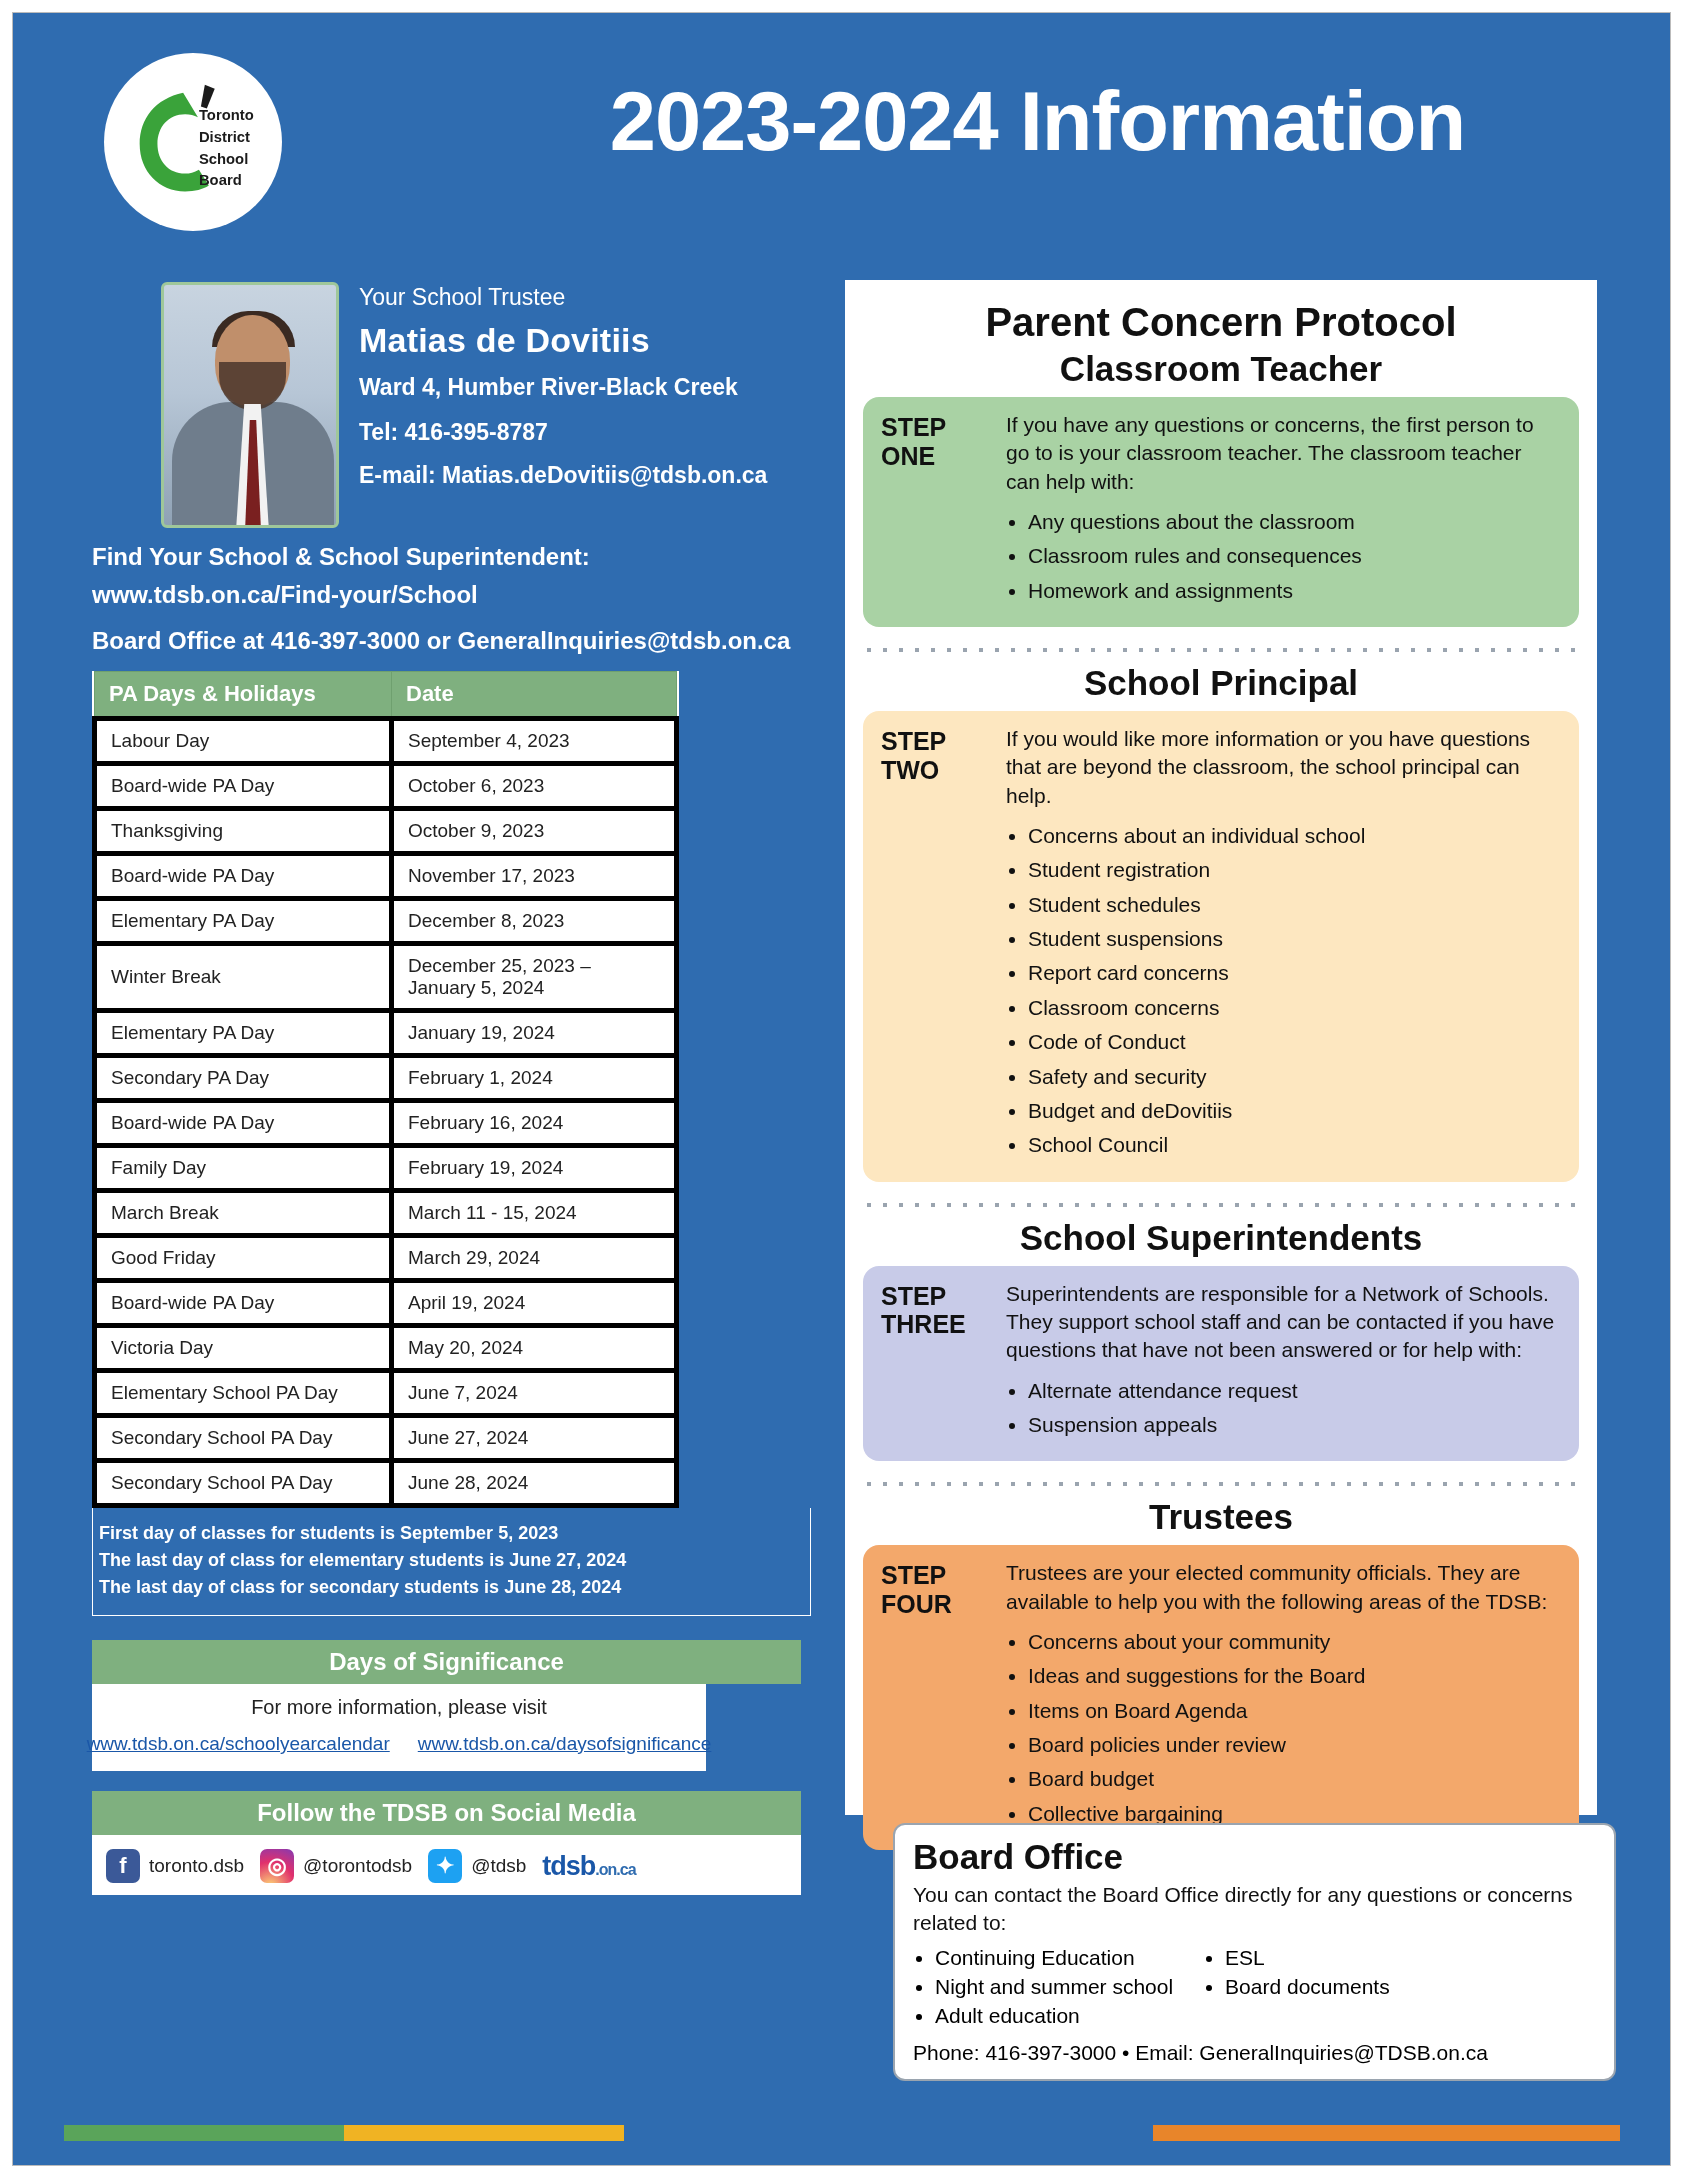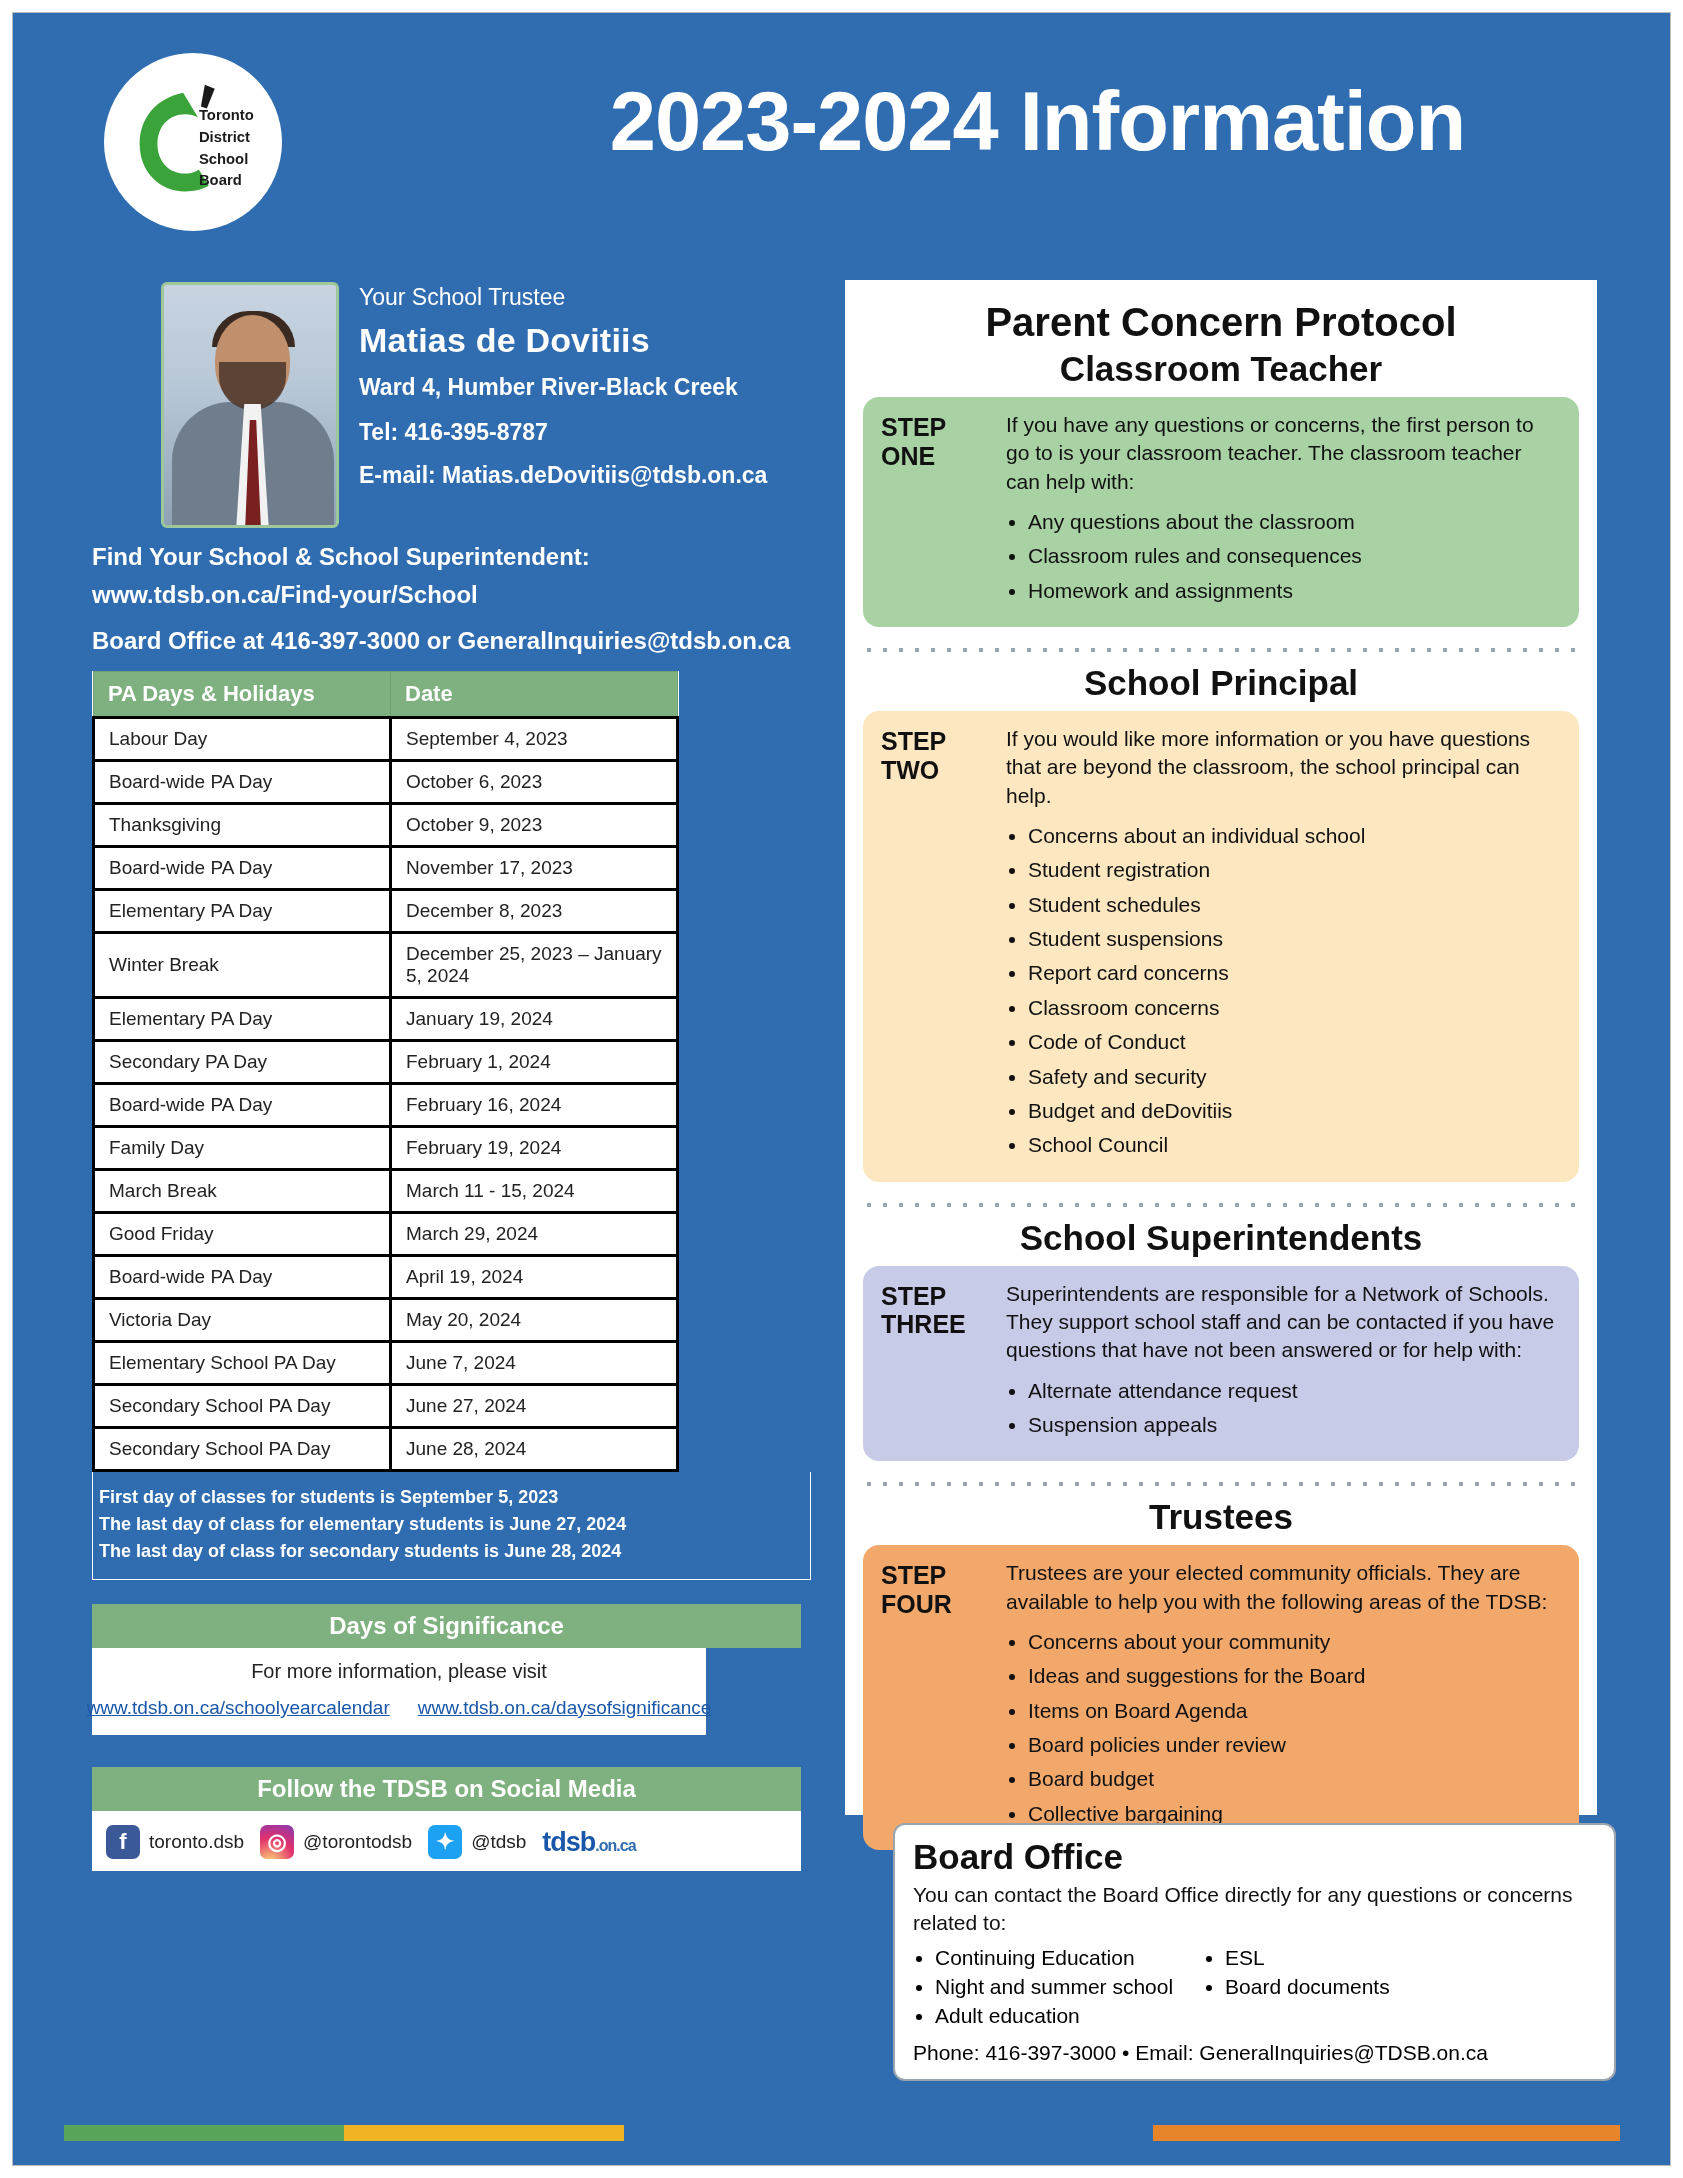--- a/index.html
+++ b/index.html
@@ -92,21 +92,21 @@
     margin-top: 6px;
     table-layout: fixed;
   }
   table.pa th {
     background: #7fb07f; color: #ffffff; text-align: left;
     font-size: 22px; font-weight: 700; padding: 9px 14px;
     border: 1px solid #6fa06f;
   }
   table.pa td {
     font-size: 19px; color: #222; padding: 9px 14px;
-    border: 3px solid #000000;
+    border: 5px solid #000000;
     margin-left: 41px;
   }
   table.pa col.c1 { width: 297px; }
 
   .notebox {
     width: 719px; background: #2f6cb0; color: #fff;
     border: 1px solid #ffffff; border-top: none;
     padding: 12px 14px 14px 6px; line-height: 1.5;
     font-size: 18px; font-weight: 600;
   }
@@ -310,21 +310,21 @@
 
       <div class="band">Days of Significance</div>
       <div class="whitebox">
         <div class="sub">For more information, please visit</div>
         <div class="links">
           <a href="#">www.tdsb.on.ca/schoolyearcalendar</a>
           <a href="#">www.tdsb.on.ca/daysofsignificance</a>
         </div>
       </div>
 
-      <div class="band" style="margin-top:32px;">Follow the TDSB on Social Media</div>
+      <div class="band" style="margin-top:20px;">Follow the TDSB on Social Media</div>
       <div class="social">
         <div class="item">
           <span class="sq fb">f</span>
           <span class="txt">toronto.dsb</span>
         </div>
         <div class="item">
           <span class="sq ig">◎</span>
           <span class="txt">@torontodsb</span>
         </div>
         <div class="item">

